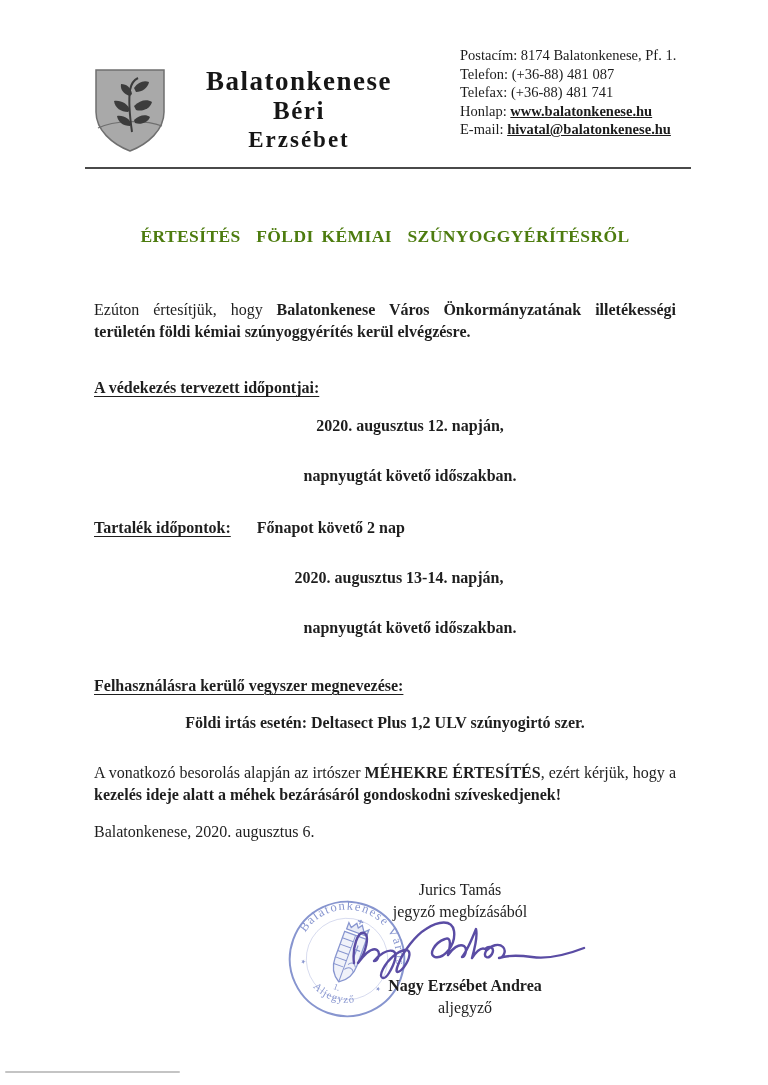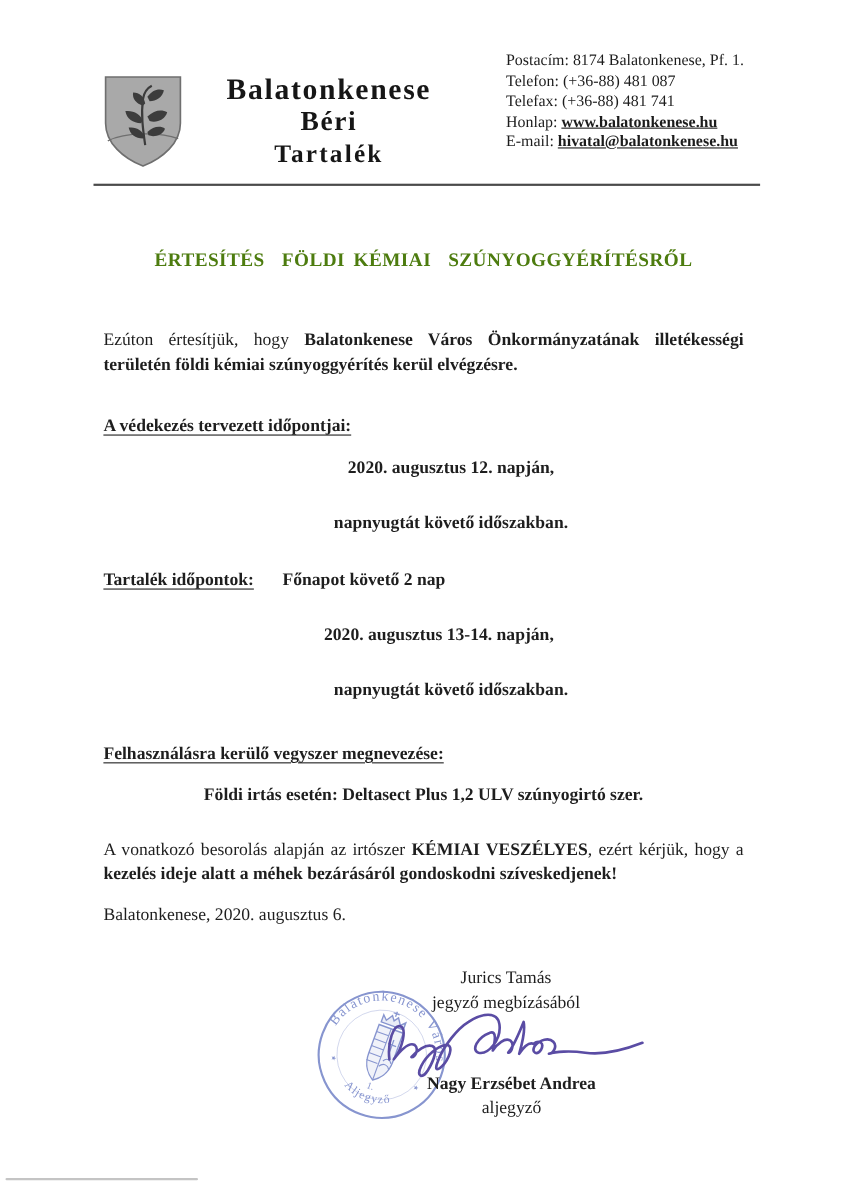--- a/index.html
+++ b/index.html
@@ -69,21 +69,21 @@
       <path d="M44,22 C48,16 54,14 59,16 C58,22 52,26 46,26 Z" fill="#3c3c3c"></path>
       <path d="M38,46 C31,46 25,42 24,35 C31,34 38,38 40,44 Z" fill="#3c3c3c"></path>
       <path d="M44,40 C50,34 57,33 62,36 C60,43 52,46 46,44 Z" fill="#3c3c3c"></path>
       <path d="M40,60 C33,60 28,56 27,50 C34,49 40,53 41,58 Z" fill="#3c3c3c"></path>
       <path d="M44,54 C49,49 56,48 60,51 C58,57 50,59 45,57 Z" fill="#3c3c3c"></path>
     </svg>
 
     <div class="org-title">
       <div class="org-line1">Balatonkenese</div>
       <div class="org-line2">Béri</div>
-      <div class="org-line3">Tartalék</div>
+      <div class="org-line3">Erzsébet</div>
     </div>
 
     <div class="contact">
       <div>Postacím: 8174 Balatonkenese, Pf. 1.</div>
       <div>Telefon: (+36-88) 481 087</div>
       <div>Telefax: (+36-88) 481 741</div>
       <div><span>Honlap: </span><span class="lnk">www.balatonkenese.hu</span></div>
       <div><span>E-mail: </span><span class="lnk">hivatal@balatonkenese.hu</span></div>
     </div>
 
@@ -106,21 +106,21 @@
       <span class="hd">Tartalék időpontok:</span><span class="backup-note">Főnapot követő 2 nap</span>
     </div>
     <div class="cline m11 shift12">2020. augusztus 13-14. napján,</div>
     <div class="cline m11 shift25">napnyugtát követő időszakban.</div>
 
     <div class="m36">
       <span class="hd">Felhasználásra kerülő vegyszer megnevezése:</span>
     </div>
     <div class="cline m15">Földi irtás esetén: Deltasect Plus 1,2 ULV szúnyogirtó szer.</div>
 
-    <p class="para m28" style="margin-bottom:0;"><span>A vonatkozó besorolás alapján az irtószer </span><b>KÉMIAI VESZÉLYES</b><span>, ezért kérjük, hogy a </span><b>kezelés ideje alatt a méhek bezárásáról gondoskodni szíveskedjenek!</b></p>
+    <p class="para m28" style="margin-bottom:0;"><span>A vonatkozó besorolás alapján az irtószer </span><b>MÉHEKRE ÉRTESÍTÉS</b><span>, ezért kérjük, hogy a </span><b>kezelés ideje alatt a méhek bezárásáról gondoskodni szíveskedjenek!</b></p>
 
     <div class="dateline">Balatonkenese, 2020. augusztus 6.</div>
 
     <div class="sig-area">
 
       <div class="sig-names">
         <div>Jurics Tamás</div>
         <div>jegyző megbízásából</div>
       </div>
 

